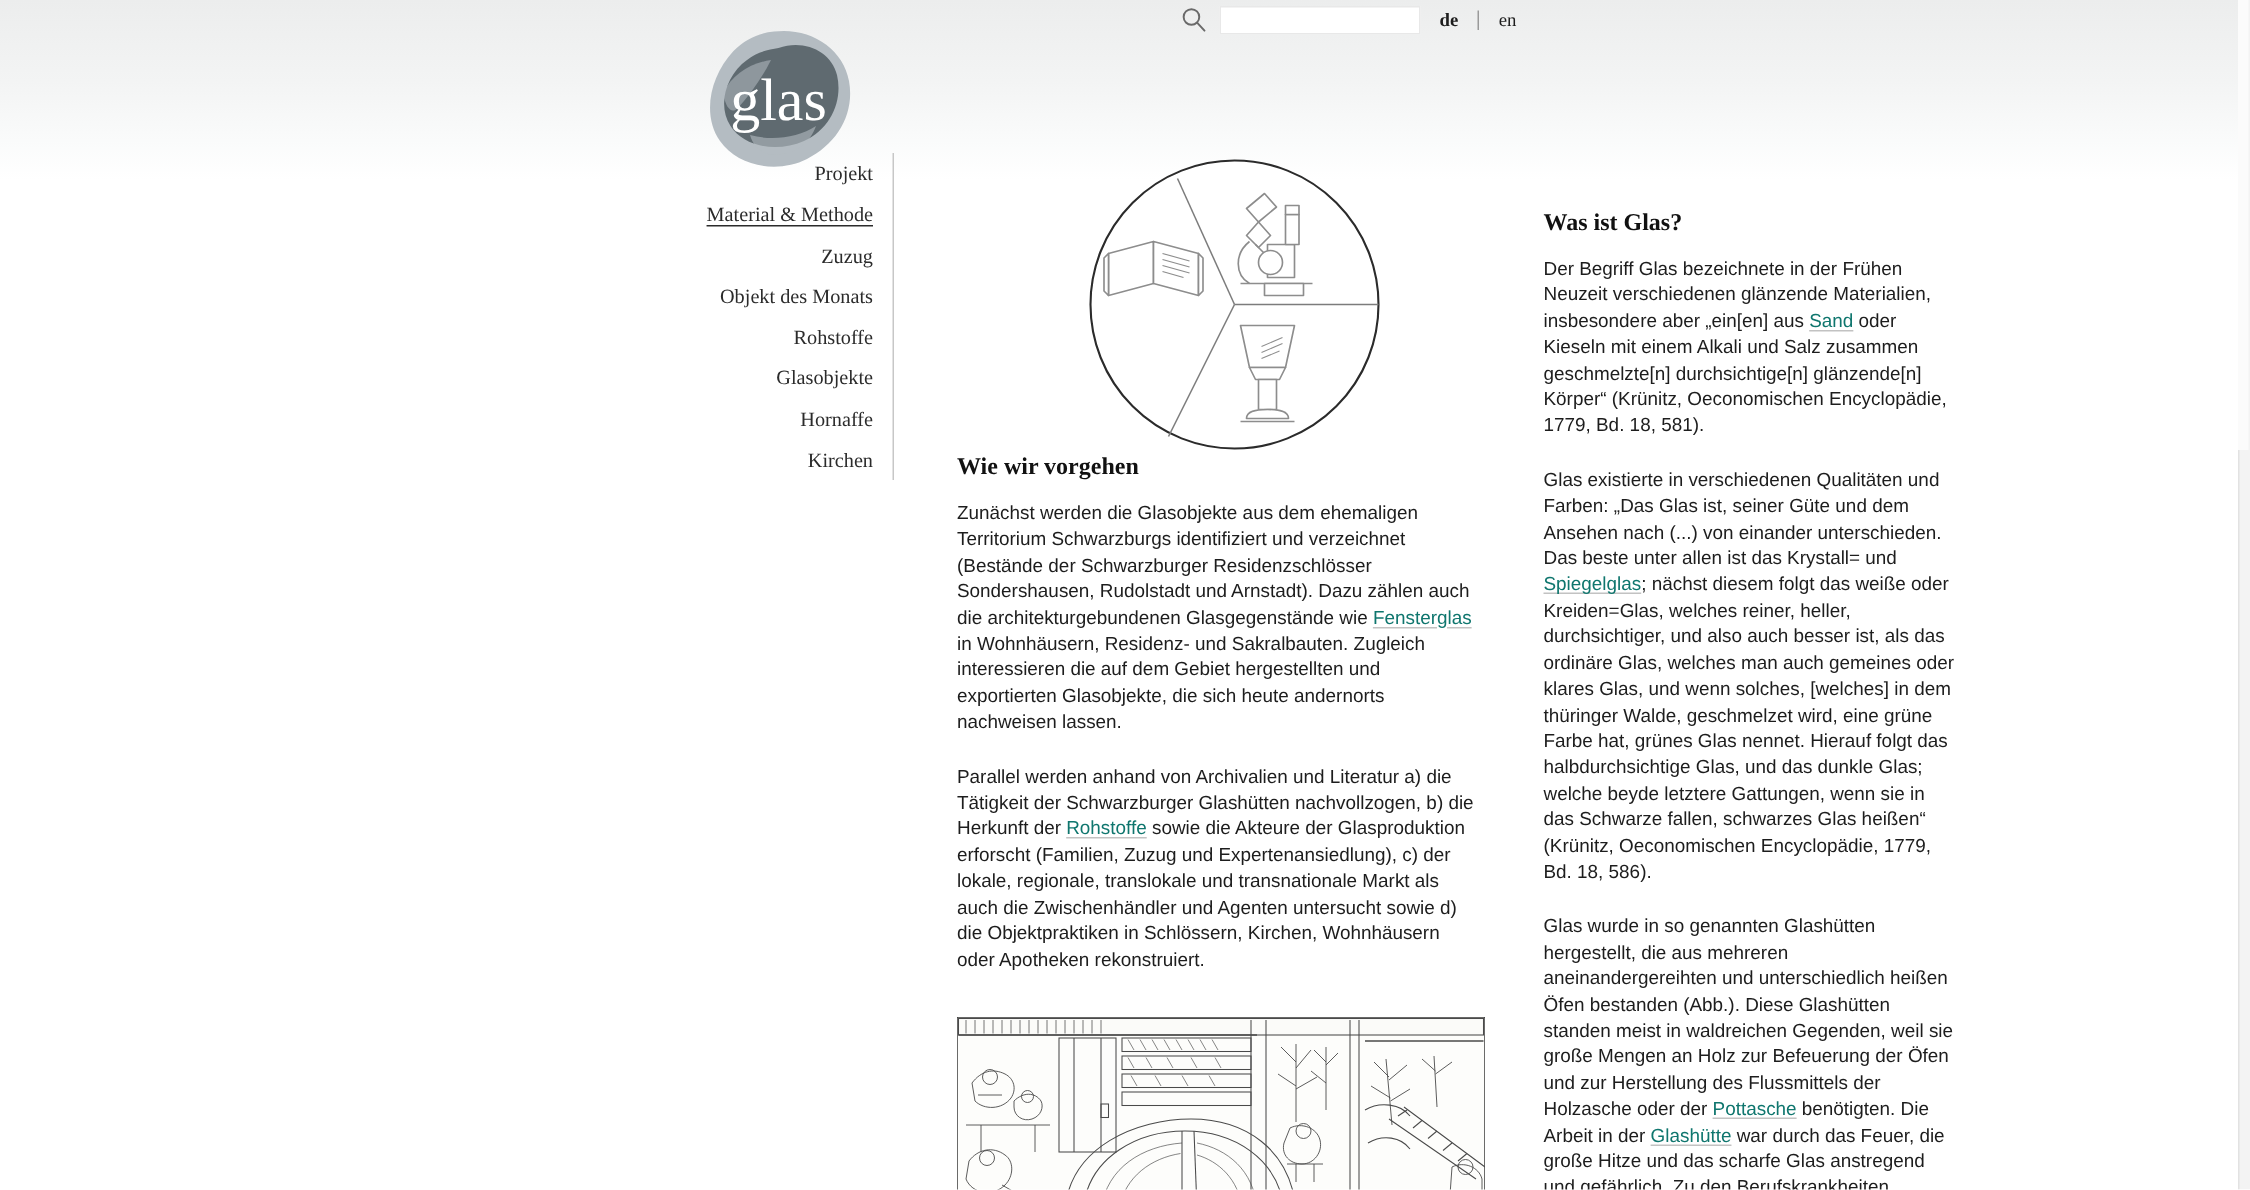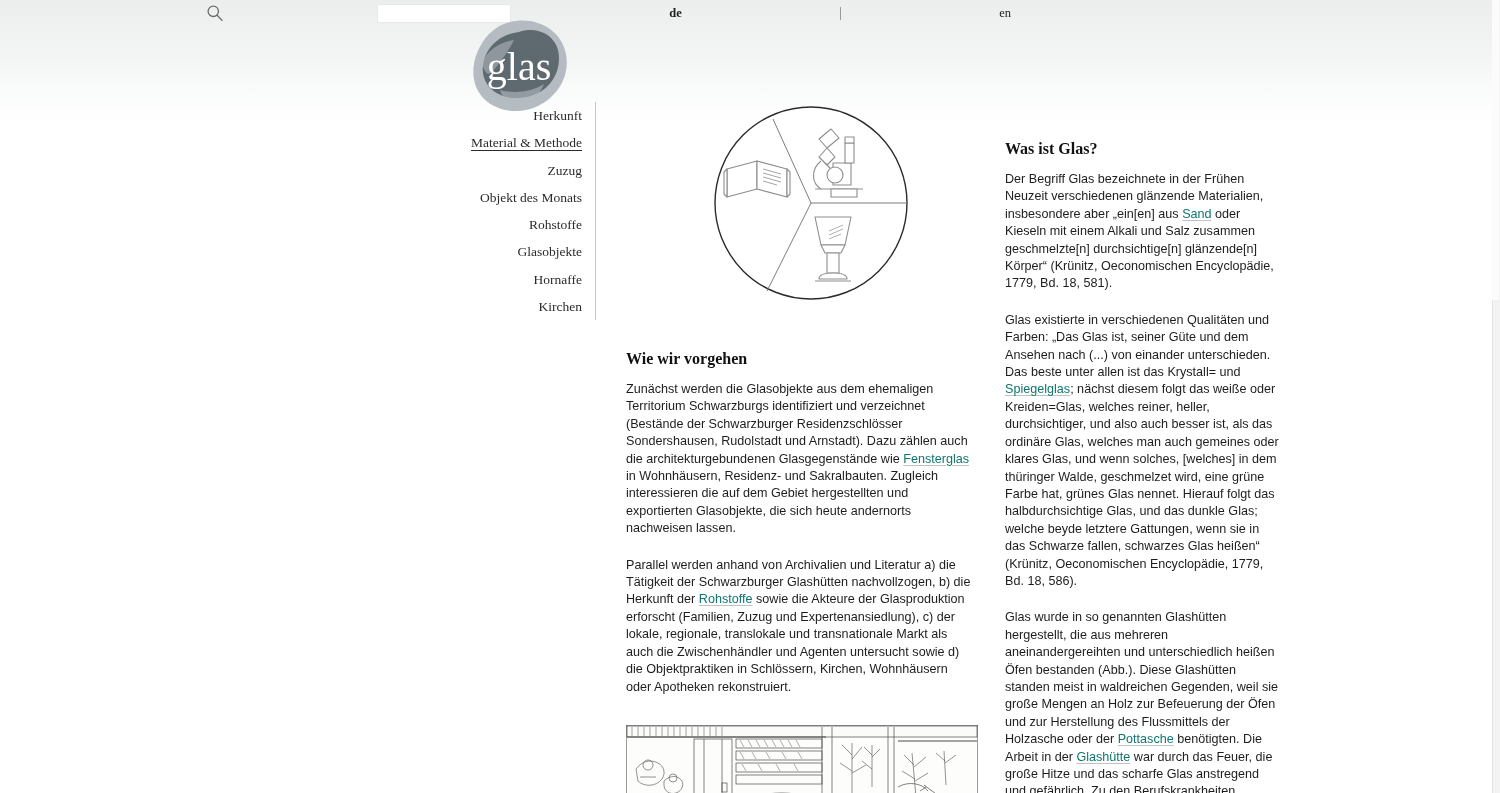--- a/index.html
+++ b/index.html
@@ -27,21 +27,21 @@
     position: absolute; right: 1px; top: 0; width: 7px; height: 300px;
     background: #fbfbfb;
   }
 
   
   #topbar {
     position: absolute; left: 0; top: 0; width: 1492px; height: 26px;
     display: flex; justify-content: center; align-items: center;
   }
   #topbar-inner {
-    width: 1080px; display: flex; justify-content: space-between;
+    width: 1080px; display: flex; justify-content: flex-end;
     align-items: center; gap: 8px; padding-right: 270px;
   }
   #search-icon { width: 18px; height: 18px; display:block; }
   #search-input {
     width: 134px; height: 19px;
     background: #ffffff; border: 1px solid #e8e8e8;
     font-family: "Liberation Sans", sans-serif; font-size: 11px;
     padding: 0 4px; color: #333; outline: none;
   }
   .lang {
@@ -54,21 +54,21 @@
 
   
   #page {
     position: absolute; left: 0; top: 0; width: 1492px; height: 793px;
     display: flex; justify-content: center;
   }
   #grid {
     width: 1080px; position: relative;
     display: grid;
     grid-template-columns: 140px 370px 290px;
-    column-gap: 4px;
+    column-gap: 16px;
     padding-left: 266px;
   }
 
   
   #leftcol { position: relative; }
   #logo-wrap { position: absolute; left: -2px; top: 18px; width: 102px; height: 96px; }
   #nav {
     position: absolute; left: -60px; top: 102px; width: 184px;
     border-right: 1px solid #c7c7c7;
     padding-right: 13px;
@@ -84,21 +84,21 @@
   .nav-item.active { text-decoration: underline; text-underline-offset: 3px; }
 
   
   #midcol { padding-left: 10px; padding-top: 103px; width: 360px; }
   #circle-figure { width: 200px; height: 200px; display:block; margin: 0 auto 0 85px; }
   .sec-head {
     font-family: "Liberation Serif", serif;
     font-weight: bold; font-size: 16px; color: #111;
     margin: 0 0 13px 0;
   }
-  #midcol .sec-head { margin-top: 47px; }
+  #midcol .sec-head { }
   .body-p {
     font-size: 12.6px; line-height: 17.4px; color: #1d1d1d;
     margin: 0 0 19px 0; text-align: left;
   }
   a.inline-link { color: #0f766e; text-decoration: underline; text-decoration-color:#c2c2c2; text-underline-offset: 2px; cursor: pointer; }
   #woodcut { margin-top: 29px; width: 352px; height: 128px; display:block; overflow:hidden; }
 
   
   #rightcol { padding-left: 15px; padding-top: 124px; width: 290px; }
   #rightcol .sec-head:first-child { margin-top: 16px; }
@@ -132,21 +132,21 @@
         <svg viewBox="0 0 102 96" width="102" height="96">
           <path d="M46 3 C70 0 92 14 96 36 C100 58 88 78 68 88 C48 98 22 93 10 76 C-2 59 3 33 19 16 C27 8 36 4 46 3 Z" fill="#b4bcc2"></path>
           <path d="M49 14 C66 8 84 16 88 32 C92 49 84 68 66 76 C48 84 26 80 17 66 C8 52 14 32 28 22 C34 17 42 15 49 14 Z" fill="#5f6a70"></path>
           <path d="M12 44 C18 32 30 24 44 22 C38 34 30 45 22 54 C18 58 14 55 12 44 Z" fill="#b4bcc2" opacity="0.55"></path>
           <path d="M30 72 C44 76 62 74 74 66 C70 78 58 86 44 85 C37 84 32 79 30 72 Z" fill="#b4bcc2" opacity="0.6"></path>
           <text x="49" y="62" text-anchor="middle" font-family="Liberation Serif, serif" font-size="40" fill="#ffffff">glas</text>
         </svg>
       </div>
 
       <nav id="nav">
-        <a class="nav-item">Herkunft</a>
+        <a class="nav-item">Projekt</a>
         <a class="nav-item active">Material &amp; Methode</a>
         <a class="nav-item">Zuzug</a>
         <a class="nav-item">Objekt des Monats</a>
         <a class="nav-item">Rohstoffe</a>
         <a class="nav-item">Glasobjekte</a>
         <a class="nav-item">Hornaffe</a>
         <a class="nav-item">Kirchen</a>
       </nav>
     </div>
 

